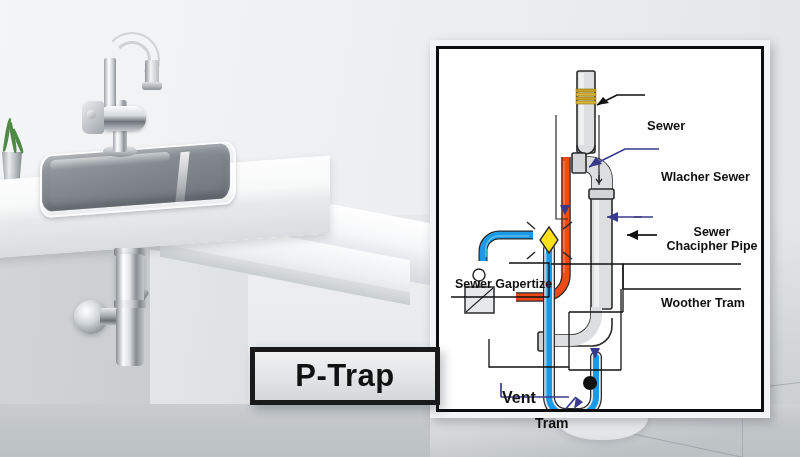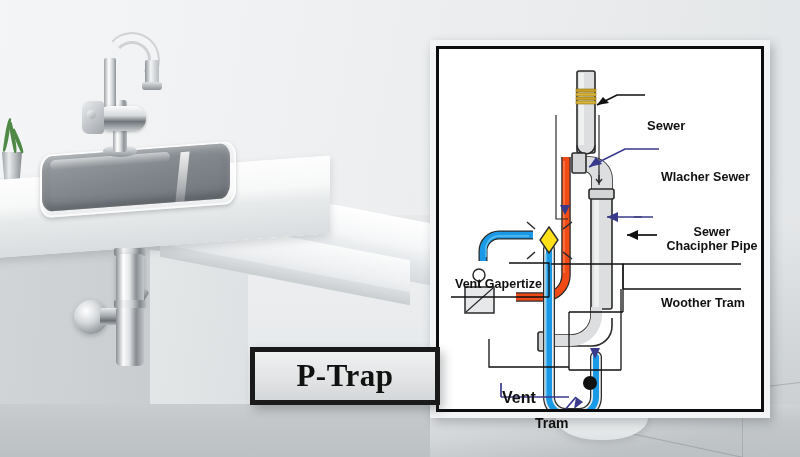--- a/index.html
+++ b/index.html
@@ -231,21 +231,21 @@
   .badge{
     position:absolute;left:250px;top:347px;width:190px;height:58px;
     background:#1a1a1a;box-shadow:4px 5px 9px rgba(55,60,66,.3);
   }
   .badge-inner{
     position:absolute;left:5px;top:5px;right:5px;bottom:5px;
     background:linear-gradient(180deg,#f0f1f1 0%,#e2e4e5 55%,#d4d7d9 100%);
     display:flex;align-items:center;justify-content:center;
   }
   .badge-text{
-    font-family:Liberation Serif, serif;font-weight:bold;font-size:31px;color:#111;
+    font-family:Liberation Sans, sans-serif;font-weight:bold;font-size:31px;color:#111;
     letter-spacing:.5px;
   }
 </style>
 </head>
 <body>
 
 <div id="scene">
 
   <div class="wall-back"></div>
   <div class="wall-upper"></div>
@@ -427,21 +427,21 @@
           <path d="M137 348 l-2 12 l9 -7 z" fill="#3a3a8c"></path>
         </g>
       </svg>
 
       <div class="lbl lbl-drain">Sewer</div>
       <div class="lbl lbl-wlacher">Wlacher Sewer</div>
       <div class="lbl lbl-sewerchac">
         <span>Sewer</span><br>
         <span>Chacipher Pipe</span>
       </div>
-      <div class="lbl lbl-gapertize">Vent Gapertize</div>
+      <div class="lbl lbl-gapertize">Sewer Gapertize</div>
       <div class="lbl lbl-woother">Woother Tram</div>
       <div class="lbl lbl-vent">Vent</div>
       <div class="lbl lbl-tram">Tram</div>
     </div>
   </div>
 
   <div class="badge">
     <div class="badge-inner">
       <span class="badge-text">P-Trap</span>
     </div>

